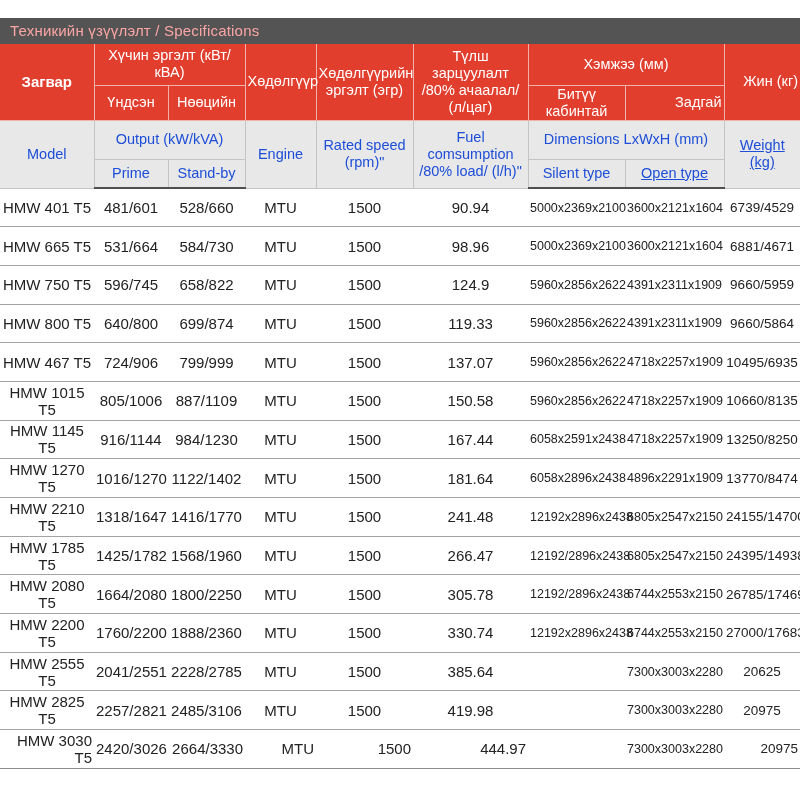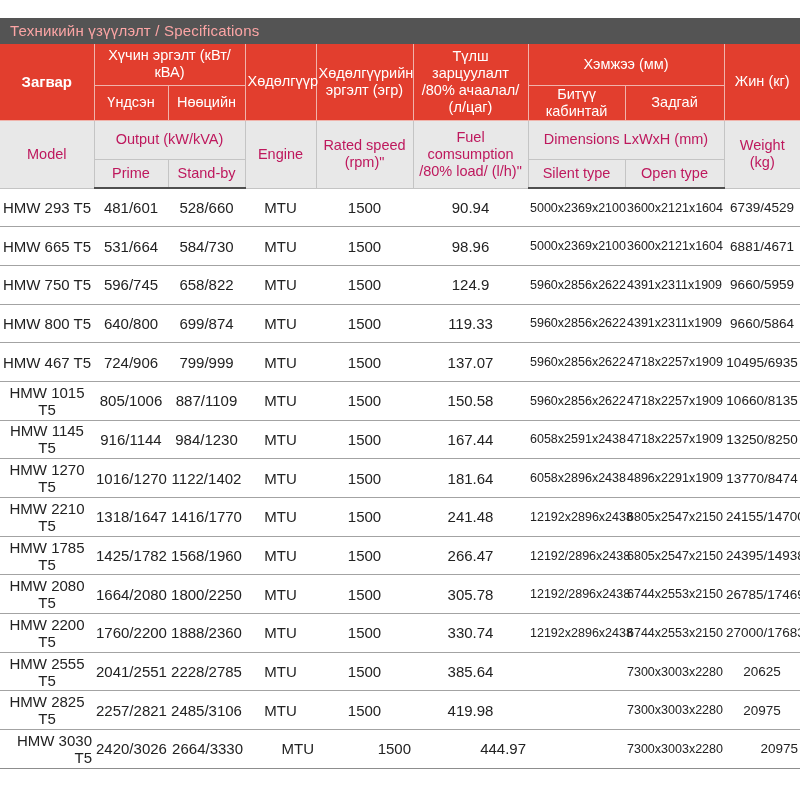--- a/index.html
+++ b/index.html
@@ -16,31 +16,31 @@
   }
   table{width:800px;border-collapse:collapse;table-layout:fixed;}
   td,th{padding:0 2px;text-align:center;vertical-align:middle;box-sizing:border-box;font-weight:normal;}
   
   .red th{
     background:#e23e2e;color:#ffffff;font-size:14.5px;line-height:17px;
     border:1px solid #f0b3ab;
   }
   .red tr:first-child th{border-top:none;}
   .red th:first-child{border-left:none;}
-  .red th:last-child{border-right:none;}
+  .red th:last-child{border-right:none;text-align:right;}
   .red .r1{height:41px;}
   .red .r2{height:29px;}
   .red th.model-th{font-weight:bold;font-size:15px;}
   
   .gray th{
-    background:#e8e8e8;color:#be185d;font-size:14.5px;line-height:17px;
+    background:#e8e8e8;color:#1d4ed8;font-size:14.5px;line-height:17px;
     border:1px solid #c4c4c4;
   }
   .gray th:first-child{border-left:none;}
-  .gray th:last-child{border-right:none;}
+  .gray th:last-child{border-right:none;text-decoration:underline;}
   .gray .g1{height:39px;}
   .gray .g2{height:29px;}
   tr.gray-last th{border-bottom:2px solid #4f4f4f;}
   
   tbody td{
     height:38.7px;background:#ffffff;border-top:1px solid #a3a3a3;
     font-size:15px;color:#222222;
   }
   tbody tr:first-child td{border-top:none;}
   tbody tr:last-child td{border-bottom:1px solid #8d8d8d;text-align:right;}
@@ -99,21 +99,21 @@
       <tr class="g2 gray-last">
         <th>Prime</th>
         <th>Stand-by</th>
         <th>Silent type</th>
         <th>Open type</th>
       </tr>
     </thead>
 
     <tbody>
         <tr>
-          <td>HMW 293 T5</td>
+          <td>HMW 401 T5</td>
           <td>481/601</td>
           <td>528/660</td>
           <td>MTU</td>
           <td>1500</td>
           <td>90.94</td>
           <td class="dim">5000x2369x2100</td>
           <td class="dim">3600x2121x1604</td>
           <td class="wgt">6739/4529</td>
         </tr>
         <tr>

